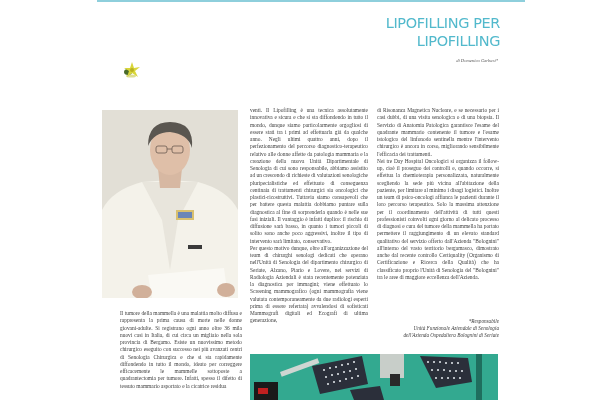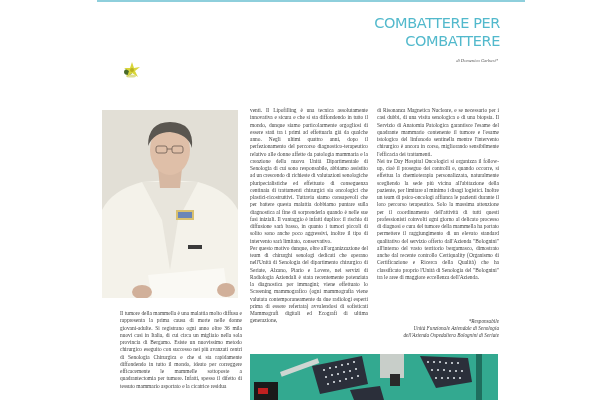--- a/index.html
+++ b/index.html
@@ -52,21 +52,21 @@
     position: absolute; left: 250px; top: 354px; width: 248px; height: 46px;
     background: #2aa68a; overflow: hidden;
   }
 </style>
 </head>
 <body>
 
 <div class="top-bar"></div>
 
 <h1 class="title" style="margin:0;">
-  <span>COMBATTERE PER COMBATTERE</span>
+  <span>LIPOFILLING PER LIPOFILLING</span>
 </h1>
 
 <div class="byline">di Domenico Gerbasi*</div>
 
 <div class="flower">
   <svg width="22" height="20" viewBox="0 0 22 20">
     <ellipse cx="8" cy="12" rx="4" ry="3" fill="#4a6b2a"></ellipse>
     <polygon points="12,2 14,8 20,7 15,11 18,17 12,13 7,17 9,11 4,8 10,8" fill="#d9d63a"></polygon>
     <circle cx="12" cy="10" r="2" fill="#b9b020"></circle>
     <ellipse cx="11" cy="16" rx="5" ry="1.5" fill="#c8c84a" opacity="0.6"></ellipse>

